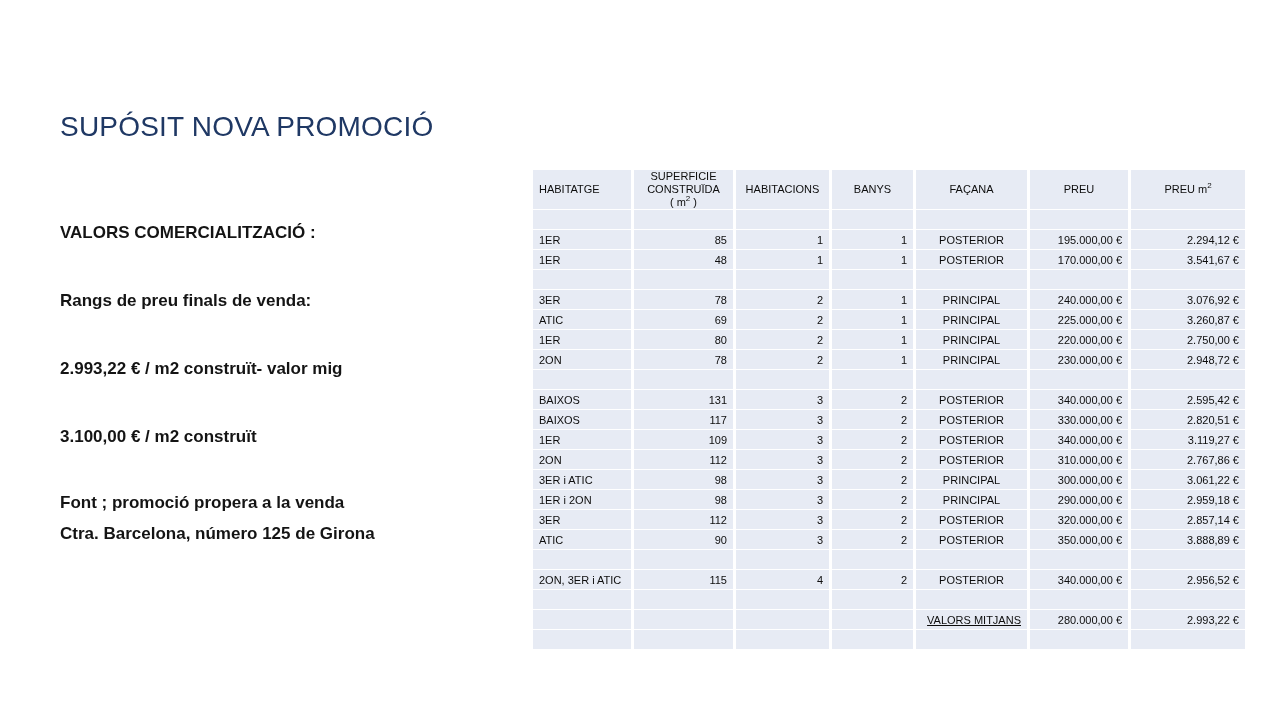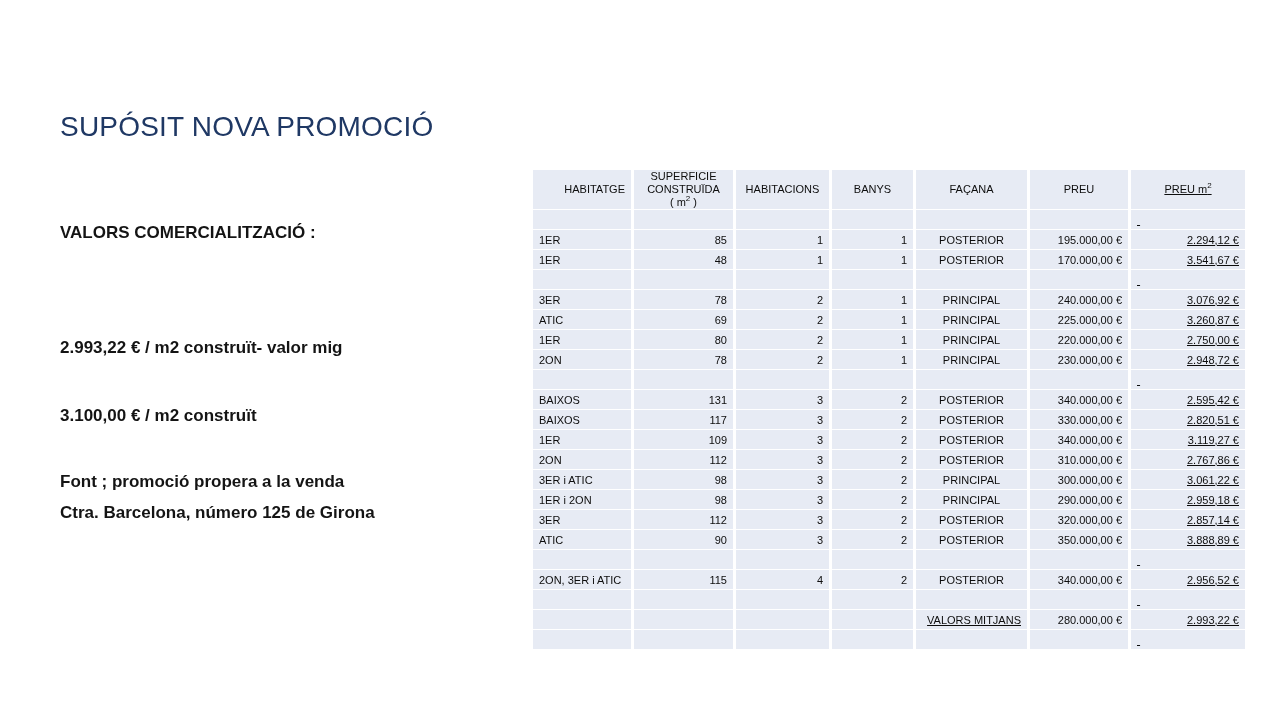--- a/index.html
+++ b/index.html
@@ -63,47 +63,47 @@
     font-weight: 400;
     font-size: 11px;
     color: #0d0d0d;
     padding: 0 6px;
     height: 19px;
     vertical-align: middle;
     overflow: hidden;
   }
   #price-table td:last-child, #price-table th:last-child {
     border-right: none;
-    text-decoration: underline;
   }
   thead th {
     vertical-align: bottom;
     padding-bottom: 3px;
     text-align: center;
     line-height: 13px;
     height: 46px;
   }
-  th.th-habitatge { text-align: right; margin-top: 28px; }
+  th.th-habitatge { text-align: left; margin-top: 28px; }
   tr.spacer-row td { height: 19px; }
   td.c-name    { text-align: left;   }
   td.c-num     { text-align: right; padding-right: 22px; }
   td.c-facana  { text-align: center; }
   td.c-preu    { text-align: right; padding-right: 4px; }
   td.c-preum2  { text-align: right; padding-right: 6px; }
   td.c-label   { text-align: right; text-decoration: underline; }
   sup { font-size: 8px; vertical-align: super; line-height: 0; }
 </style>
 </head>
 <body>
 
 <div id="slide-title">SUPÓSIT NOVA PROMOCIÓ</div>
 
 <div id="body-text">
   <div class="body-line">VALORS COMERCIALITZACIÓ  :</div>
   <div class="gap-lg"></div>
+  <div class="body-line">Rangs de preu finals de venda:</div>
   <div class="gap-lg"></div>
   <div class="body-line">2.993,22 € / m2 construït- valor mig</div>
   <div class="gap-lg"></div>
   <div class="body-line">3.100,00 € / m2 construït</div>
   <div class="gap-md"></div>
   <div class="body-line">Font ; promoció propera a la venda</div>
   <div class="gap-xs"></div>
   <div class="body-line">Ctra. Barcelona, número 125 de Girona</div>
 </div>
 

